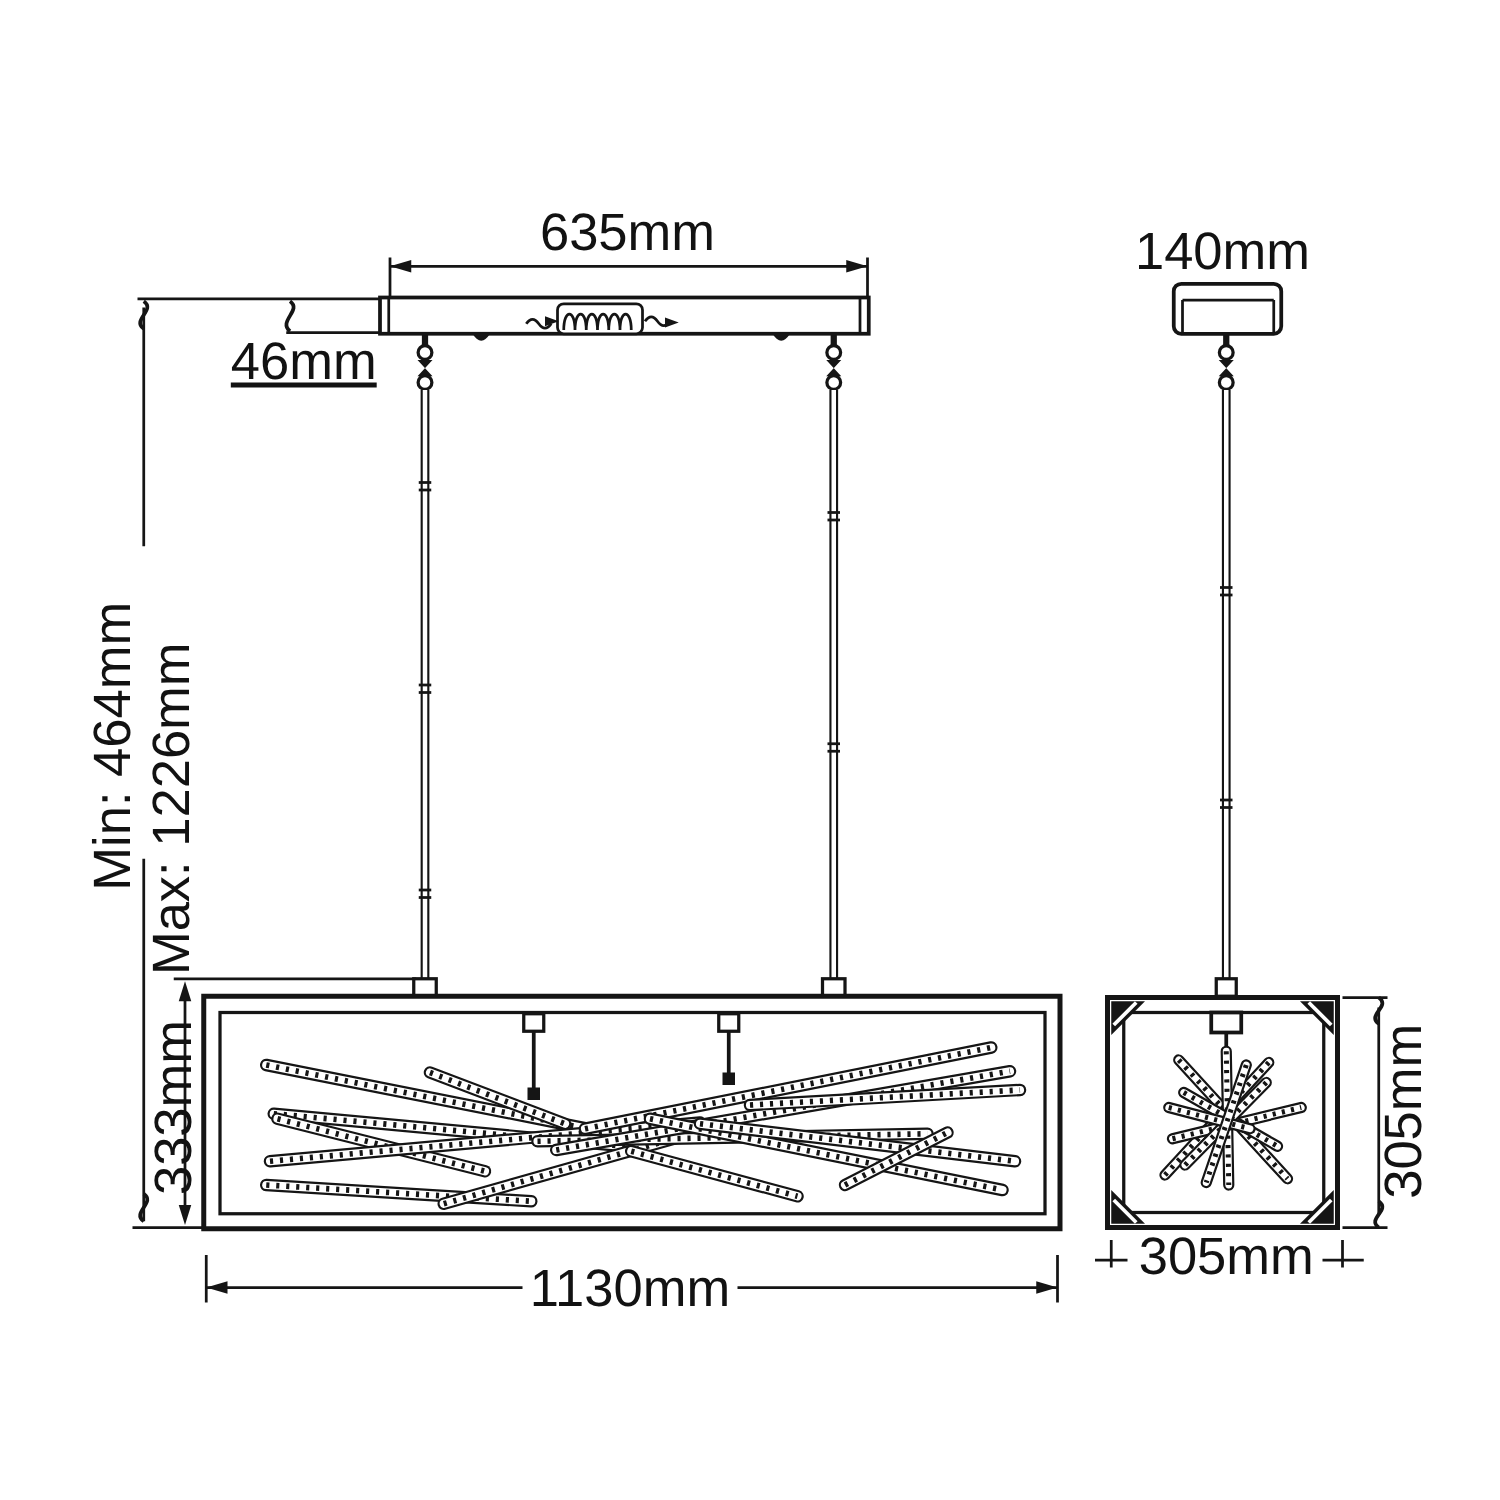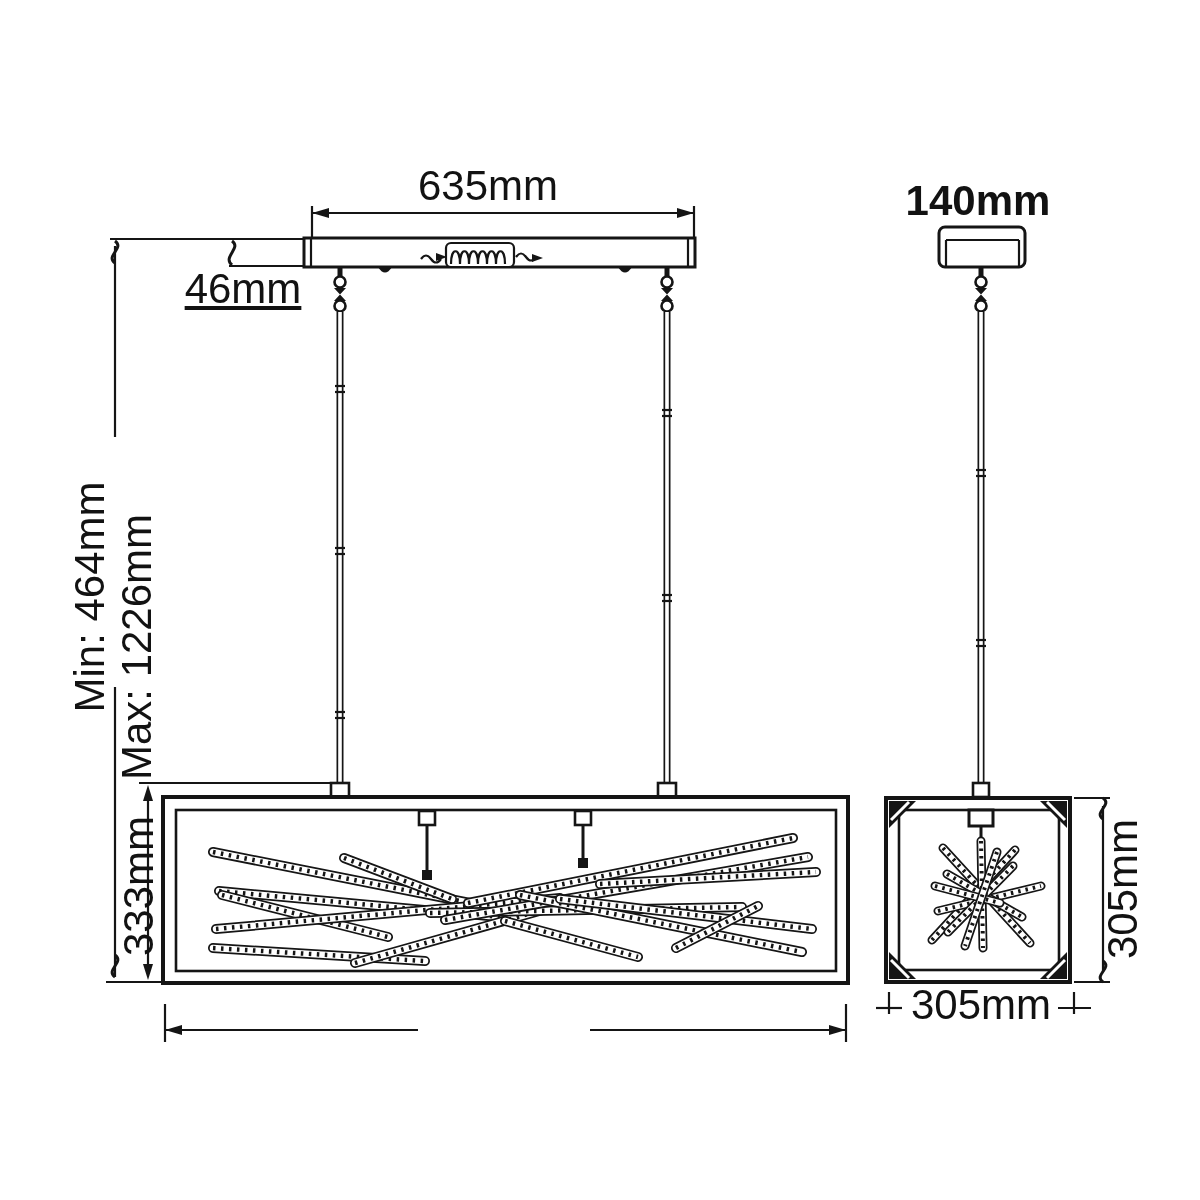--- a/index.html
+++ b/index.html
@@ -299,30 +299,31 @@
 
   <g>
     <line class="thin" x1="876" y1="1008" x2="902" y2="1008"></line>
     <line class="thin" x1="1058" y1="1008" x2="1091" y2="1008"></line>
     <line class="thin" x1="889" y1="992" x2="889" y2="1014"></line>
     <line class="thin" x1="1074" y1="992" x2="1074" y2="1014"></line>
   </g>
 
 </svg>
 
-<div class="lbl" style="left:488px; top:186px;">635mm</div>
+<div class="lbl" style="left:502px; top:186px;">635mm</div>
 
 <div class="lbl" style="left:243px; top:289px;text-decoration:underline;">46mm</div>
 
 <div class="lbl rot" style="left:90px; top:597px;">Min: 464mm</div>
 
 <div class="lbl rot" style="left:137px; top:647px;">Max: 1226mm</div>
 
 <div class="lbl rot" style="left:139px; top:886px;">333mm</div>
 
-
-<div class="lbl" style="left:978px; top:201px;font-weight:bold;">140mm</div>
+<div class="lbl" style="left:504px; top:1031px;">1130mm</div>
+
+<div class="lbl" style="left:978px; top:201px;">140mm</div>
 
 <div class="lbl rot" style="left:1123px; top:889px;">305mm</div>
 
 <div class="lbl" style="left:981px; top:1005px;">305mm</div>
 
 </div>
 
 </body></html>

